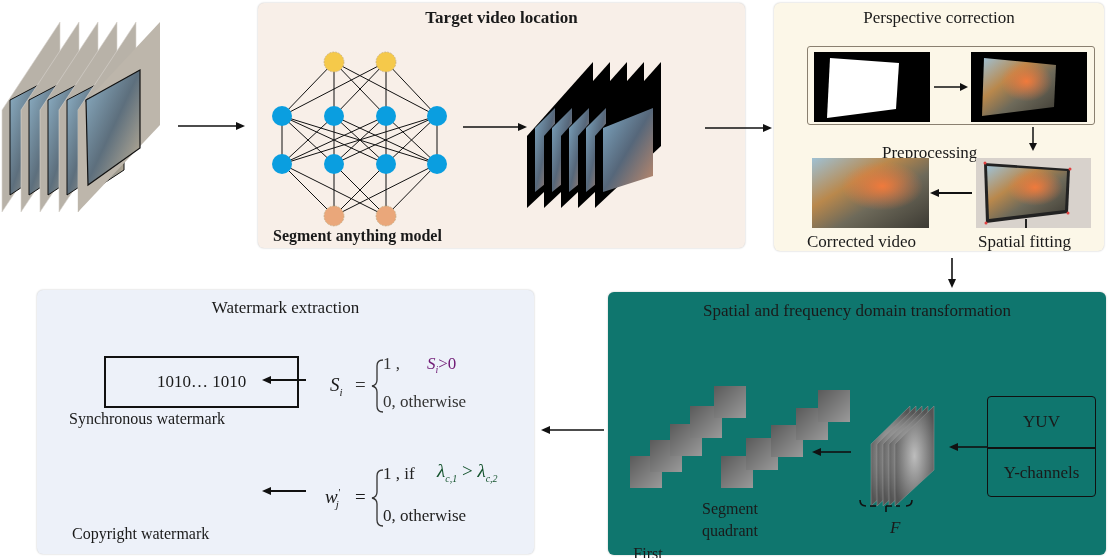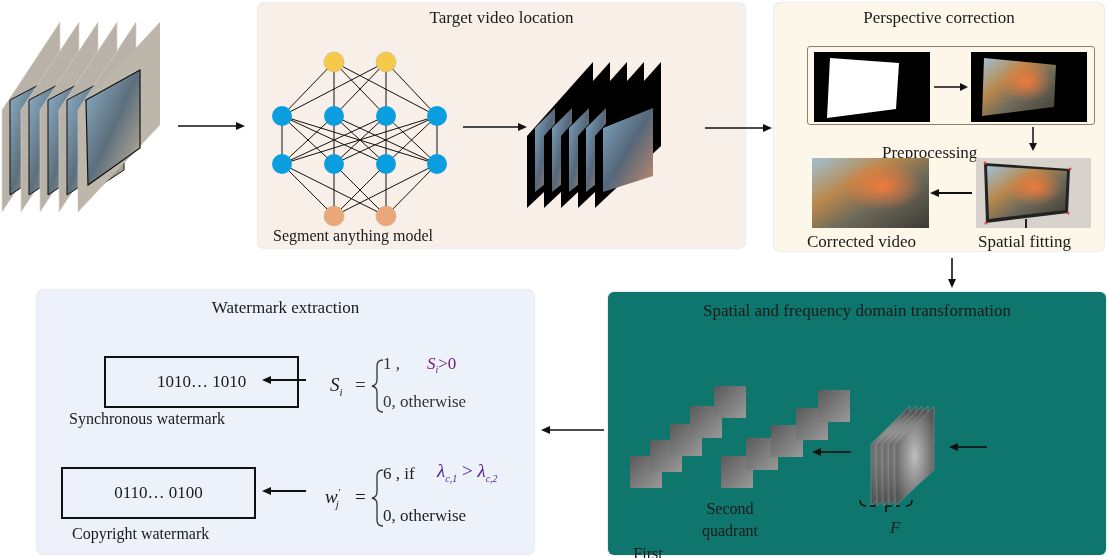--- a/index.html
+++ b/index.html
@@ -52,21 +52,21 @@
         <polygon points="86,100 140,70 140,148 88,185" fill="url(#scr)" stroke="#111" stroke-width="1.2"></polygon>
       </g>
     </g>
 </svg>
 
 <svg width="80" height="20" style="left:175;top:116">
   <line x1="3" y1="10" x2="63" y2="10" stroke="#111" stroke-width="1.6"></line>
   <polygon points="70,10 61,6 61,14" fill="#111"></polygon>
 </svg>
 
-<div class="panel" style="left:258px;top:3px;width:487px;height:245px;background:#f8efe8;">
+<div class="panel" style="left:258px;top:3px;width:487px;height:245px;background:#f8efe8;font-weight:bold;">
   <div class="title" style="top:5px;">Target video location</div>
   <div class="label" style="left:15px;top:224px;">Segment anything model</div>
 </div>
 
 <svg width="200" height="200" style="left:260;top:40">
   <g id="net-edges">
       <line x1="74" y1="22" x2="22" y2="76" stroke="#111111" stroke-width="1"></line>
       <line x1="74" y1="22" x2="74" y2="76" stroke="#111111" stroke-width="1"></line>
       <line x1="74" y1="22" x2="126" y2="76" stroke="#111111" stroke-width="1"></line>
       <line x1="74" y1="22" x2="177" y2="76" stroke="#111111" stroke-width="1"></line>
@@ -228,24 +228,28 @@
   <polygon points="10,32 6,23 14,23" fill="#111"></polygon>
 </svg>
 
 <div class="panel" style="left:608px;top:292px;width:498px;height:263px;background:#0f766e;">
   <div class="title" style="top:9px;">Spatial and frequency domain transformation</div>
   <div class="label" style="left:12px;top:207px;text-align:center;line-height:22px;margin-top:44px;">
     <div>First</div>
     <div>quadrant</div>
   </div>
   <div class="label" style="left:94px;top:206px;text-align:center;line-height:22px;">
-    <div>Second</div>
+    <div>Segment</div>
     <div>quadrant</div>
   </div>
   <div class="label it" style="left:282px;top:226px;font-size:17px;">F</div>
+  <div class="abs" style="left:379px;top:104px;width:107px;height:99px;border:1.5px solid #111;border-radius:4px;">
+    <div style="height:50px;display:flex;align-items:center;justify-content:center;font-size:17px;border-bottom:2px solid #111;">YUV</div>
+    <div style="height:48px;display:flex;align-items:center;justify-content:center;font-size:17px;">Y-channels</div>
+  </div>
 </div>
 
 <svg width="500" height="265" style="left:608;top:292">
   <defs>
     <linearGradient id="qgrad" x1="0" y1="0" x2="1" y2="1">
       <stop offset="0" stop-color="#5a5a5a"></stop>
       <stop offset="1" stop-color="#9a9a9a"></stop>
     </linearGradient>
     <radialGradient id="fgrad" cx="0.5" cy="0.5" r="0.6">
       <stop offset="0" stop-color="#bdbdbd"></stop>
@@ -297,21 +301,20 @@
   <line x1="66" y1="10" x2="12" y2="10" stroke="#111" stroke-width="1.6"></line>
   <polygon points="3,10 12,6 12,14" fill="#111"></polygon>
 </svg>
 
 <div class="panel" style="left:37px;top:290px;width:497px;height:264px;background:#edf1f9;">
   <div class="title" style="top:8px;">Watermark extraction</div>
 
   <div class="box" style="left:24px;top:66px;width:191px;height:48px;margin-left:43px;">1010… 1010</div>
   <div class="label" style="left:32px;top:120px;">Synchronous watermark</div>
 
-  <div class="box" style="left:24px;top:177px;width:191px;height:48px;">0110… 0100</div>
   <div class="label" style="left:35px;top:235px;">Copyright watermark</div>
 
   <div class="abs" style="left:290px;top:60px;width:200px;height:70px;">
     <span class="math it" style="left:3px;top:24px;font-size:19px;">
       <span>S</span><sub style="font-size:11px;">i</sub>
     </span>
     <span class="math" style="left:28px;top:24px;font-size:19px;color:#333;">=</span>
     <svg width="14" height="56" style="left:44px;top:8px">
       <path d="M12,2 Q6,2 6,8 L6,22 Q6,27 1,28 Q6,29 6,34 L6,48 Q6,54 12,54" stroke="#333" stroke-width="1.3" fill="none"></path>
     </svg>
@@ -323,22 +326,22 @@
   </div>
 
   <div class="abs" style="left:288px;top:168px;width:210px;height:75px;">
     <span class="math it" style="left:0px;top:28px;font-size:19px;">
       <span>w</span><sup style="font-size:10px;">'</sup><sub style="font-size:11px;margin-left:-4px;">j</sub>
     </span>
     <span class="math" style="left:30px;top:28px;font-size:19px;">=</span>
     <svg width="14" height="60" style="left:46px;top:10px">
       <path d="M12,2 Q6,2 6,8 L6,24 Q6,29 1,30 Q6,31 6,36 L6,52 Q6,58 12,58" stroke="#333" stroke-width="1.3" fill="none"></path>
     </svg>
-    <span class="math" style="left:58px;top:6px;color:#222;">6 , if</span>
-    <span class="math it" style="left:112px;top:2px;font-size:19px;color:#4c1d95;">
+    <span class="math" style="left:58px;top:6px;color:#222;">1 , if</span>
+    <span class="math it" style="left:112px;top:2px;font-size:19px;color:#14532d;">
       <span>λ</span><sub style="font-size:10px;">c,1</sub><span style="font-style:normal"> &gt; </span><span>λ</span><sub style="font-size:10px;">c,2</sub>
     </span>
     <span class="math" style="left:58px;top:48px;color:#222;">0,  otherwise</span>
   </div>
 </div>
 
 <svg width="60" height="20" style="left:258;top:370">
   <line x1="48" y1="10" x2="12" y2="10" stroke="#111" stroke-width="1.8"></line>
   <polygon points="4,10 13,6 13,14" fill="#111"></polygon>
 </svg>

